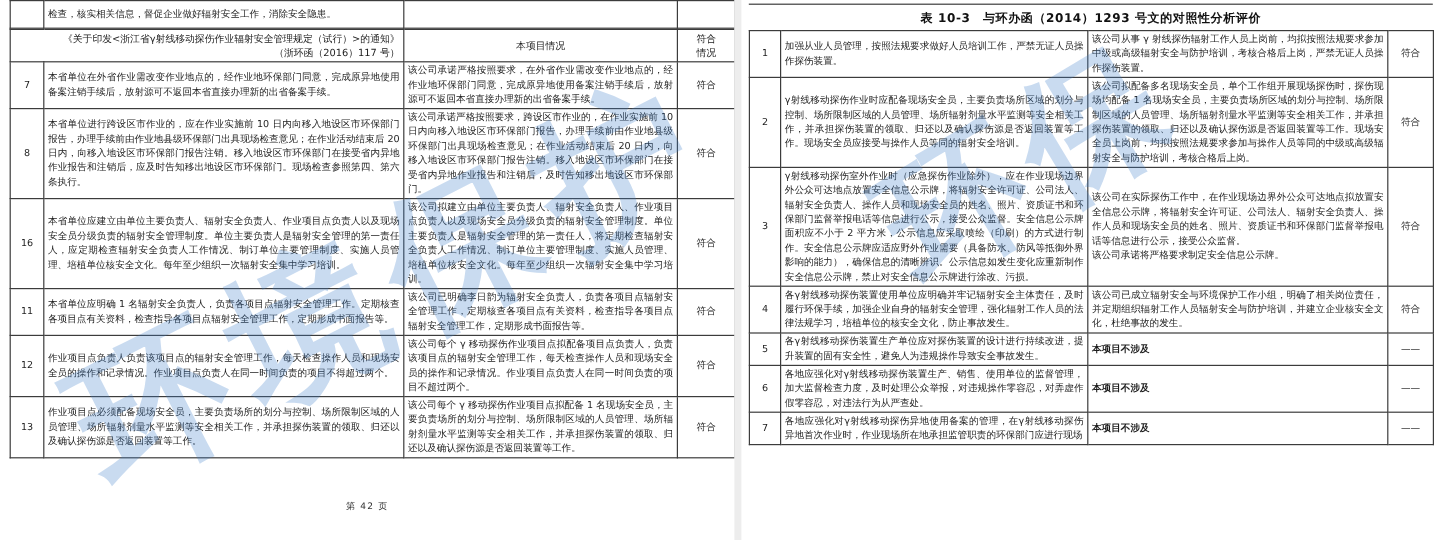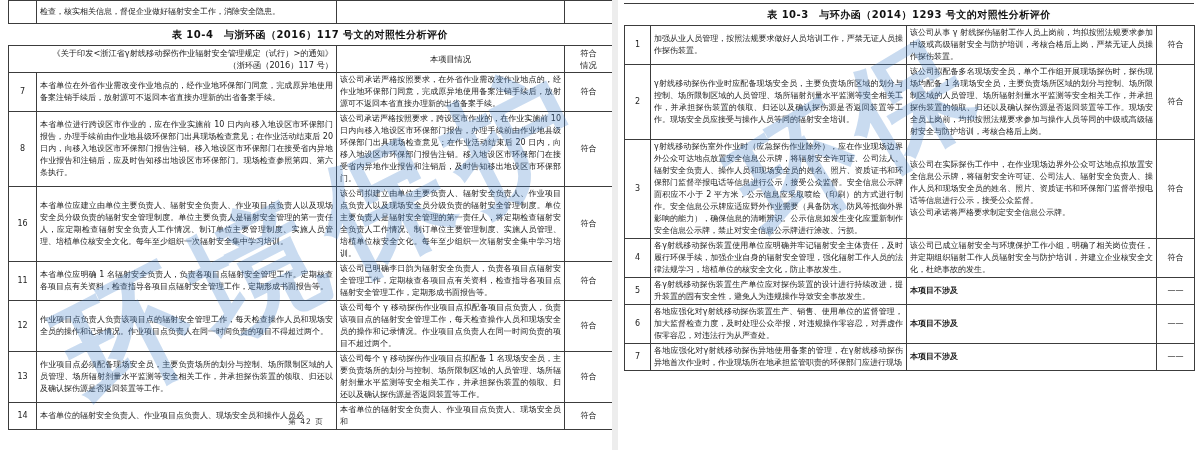--- a/index.html
+++ b/index.html
@@ -47,21 +47,20 @@
         <tbody>
             <tr class="carry">
           <td class="c-num"></td>
           <td class="c-text">检查，核实相关信息，督促企业做好辐射安全工作，消除安全隐患。</td>
           <td class="c-text"></td>
           <td class="c-status"></td>
         </tr>
       </tbody>
         </table>
 
-      <div class="table-title">表 10-4　与浙环函（2016）117 号文的对照性分析评价</div>
 
       <table>
         <colgroup>
             <col style="width:28px">
             <col style="width:300px">
             <col style="width:228px">
             <col style="width:48px">
           </colgroup>
         <tbody>
             <tr class="hdr">
@@ -98,26 +97,20 @@
         <tr>
           <td class="c-num">12</td>
           <td class="c-text">作业项目点负责人负责该项目点的辐射安全管理工作，每天检查操作人员和现场安全员的操作和记录情况。作业项目点负责人在同一时间负责的项目不得超过两个。</td>
           <td class="c-text">该公司每个 γ 移动探伤作业项目点拟配备项目点负责人，负责该项目点的辐射安全管理工作，每天检查操作人员和现场安全员的操作和记录情况。作业项目点负责人在同一时间负责的项目不超过两个。</td>
           <td class="c-status">符合</td>
         </tr>
         <tr>
           <td class="c-num">13</td>
           <td class="c-text">作业项目点必须配备现场安全员，主要负责场所的划分与控制、场所限制区域的人员管理、场所辐射剂量水平监测等安全相关工作，并承担探伤装置的领取、归还以及确认探伤源是否返回装置等工作。</td>
           <td class="c-text">该公司每个 γ 移动探伤作业项目点拟配备 1 名现场安全员，主要负责场所的划分与控制、场所限制区域的人员管理、场所辐射剂量水平监测等安全相关工作，并承担探伤装置的领取、归还以及确认探伤源是否返回装置等工作。</td>
-          <td class="c-status">符合</td>
-        </tr>
-        <tr>
-          <td class="c-num">14</td>
-          <td class="c-text">本省单位的辐射安全负责人、作业项目点负责人、现场安全员和操作人员必</td>
-          <td class="c-text">本省单位的辐射安全负责人、作业项目点负责人、现场安全员和</td>
           <td class="c-status">符合</td>
         </tr>
       </tbody>
         </table>
     </div>
 
     <div class="watermark wm-left">环境保护</div>
     <div class="page-footer">第 42 页</div>
   </div>
 

